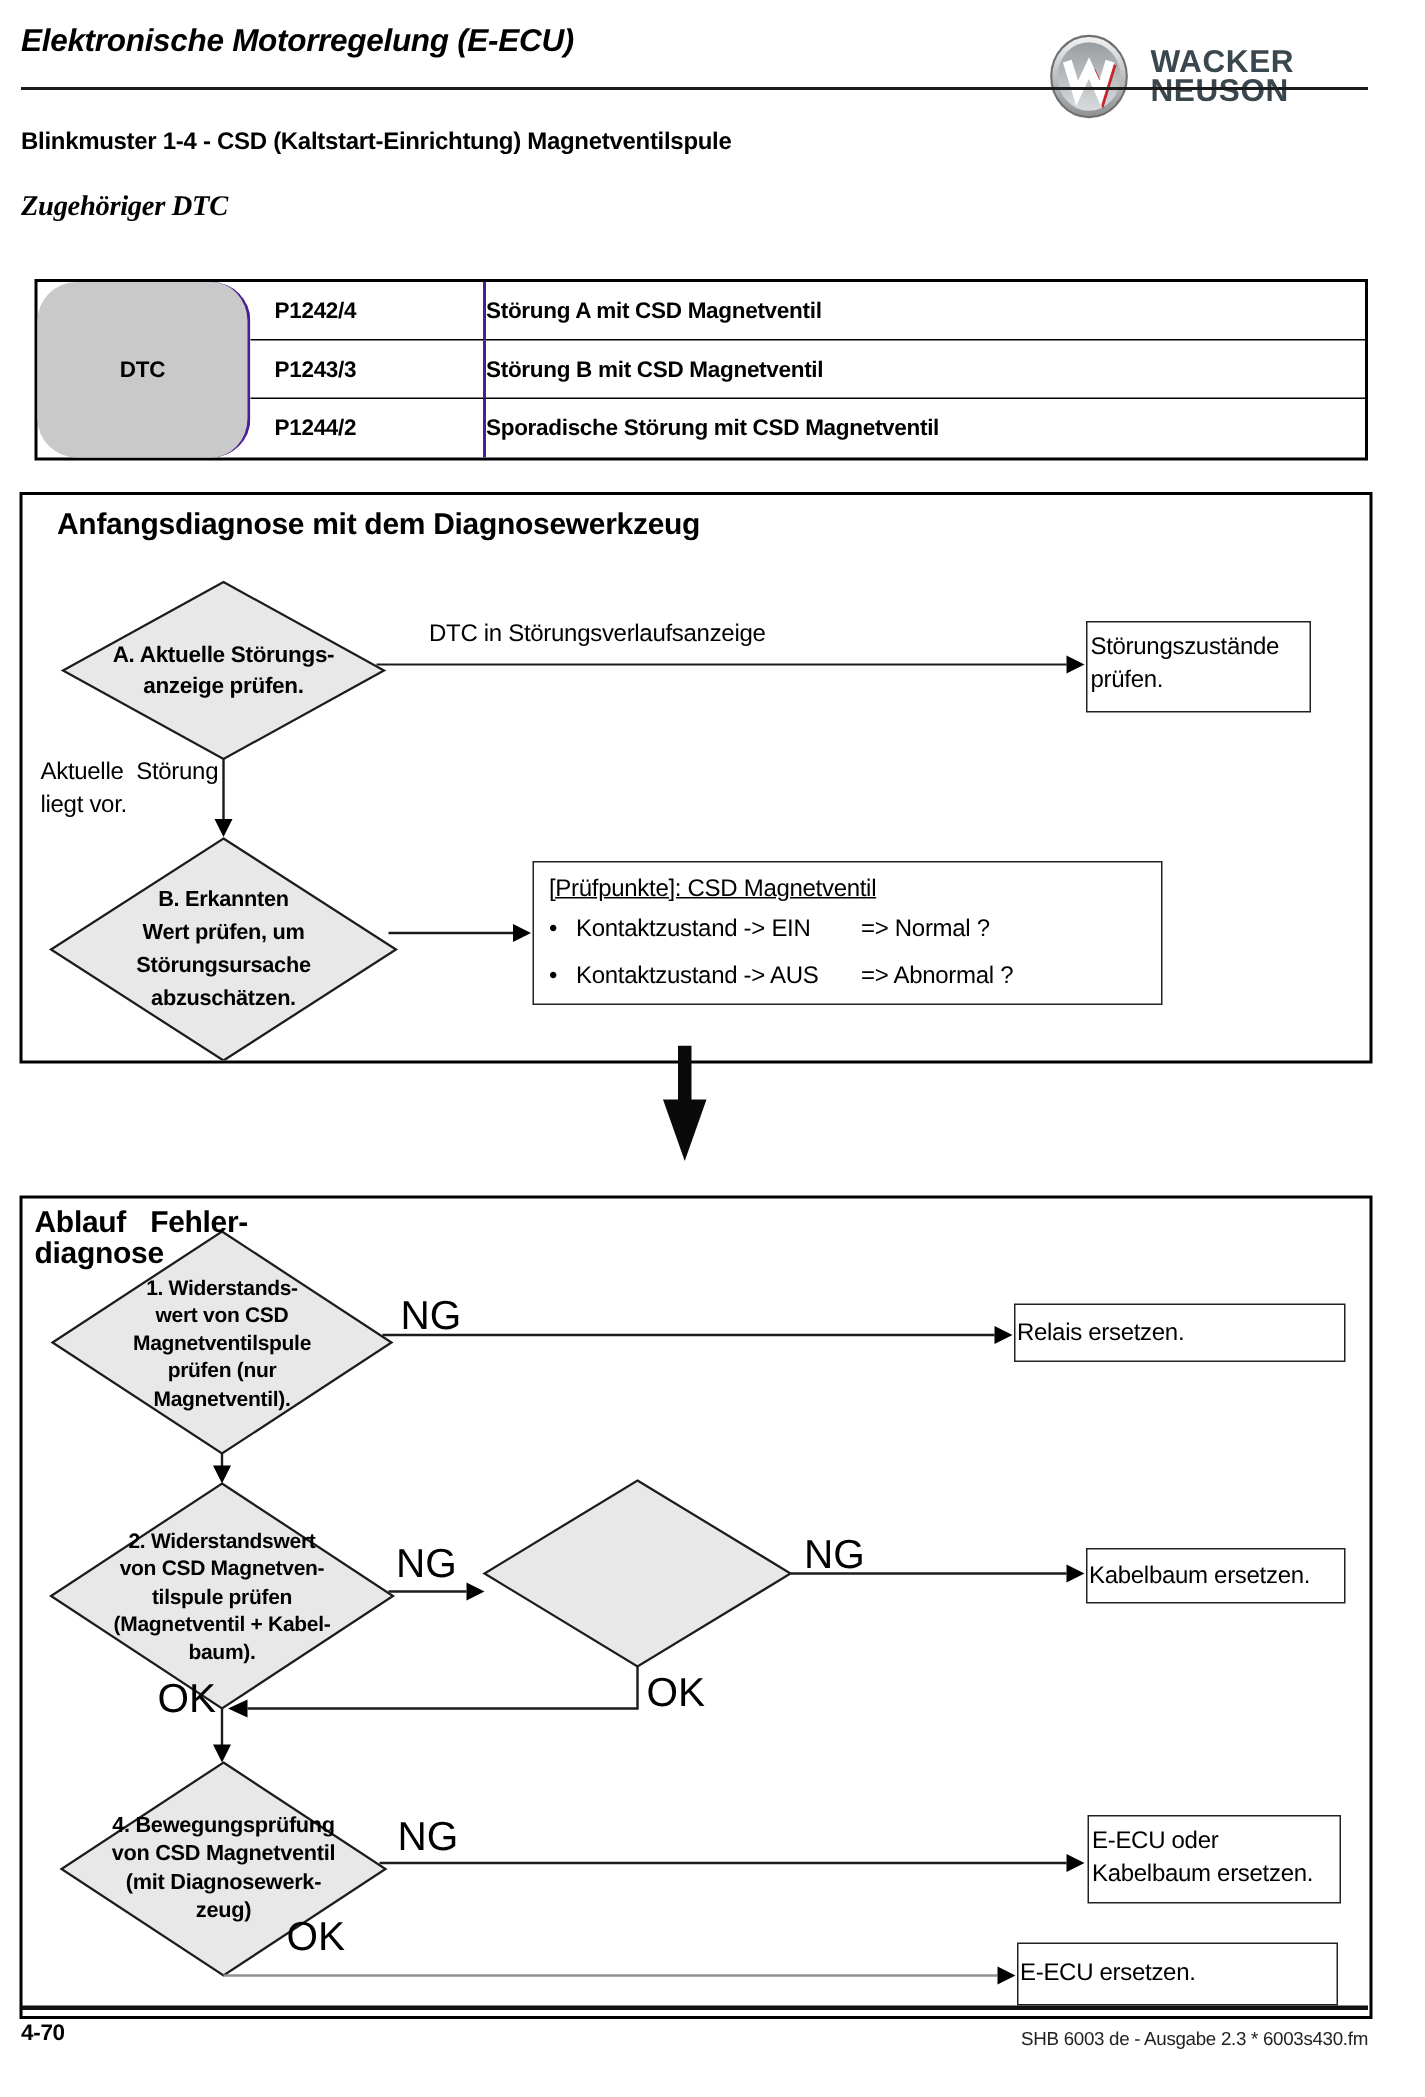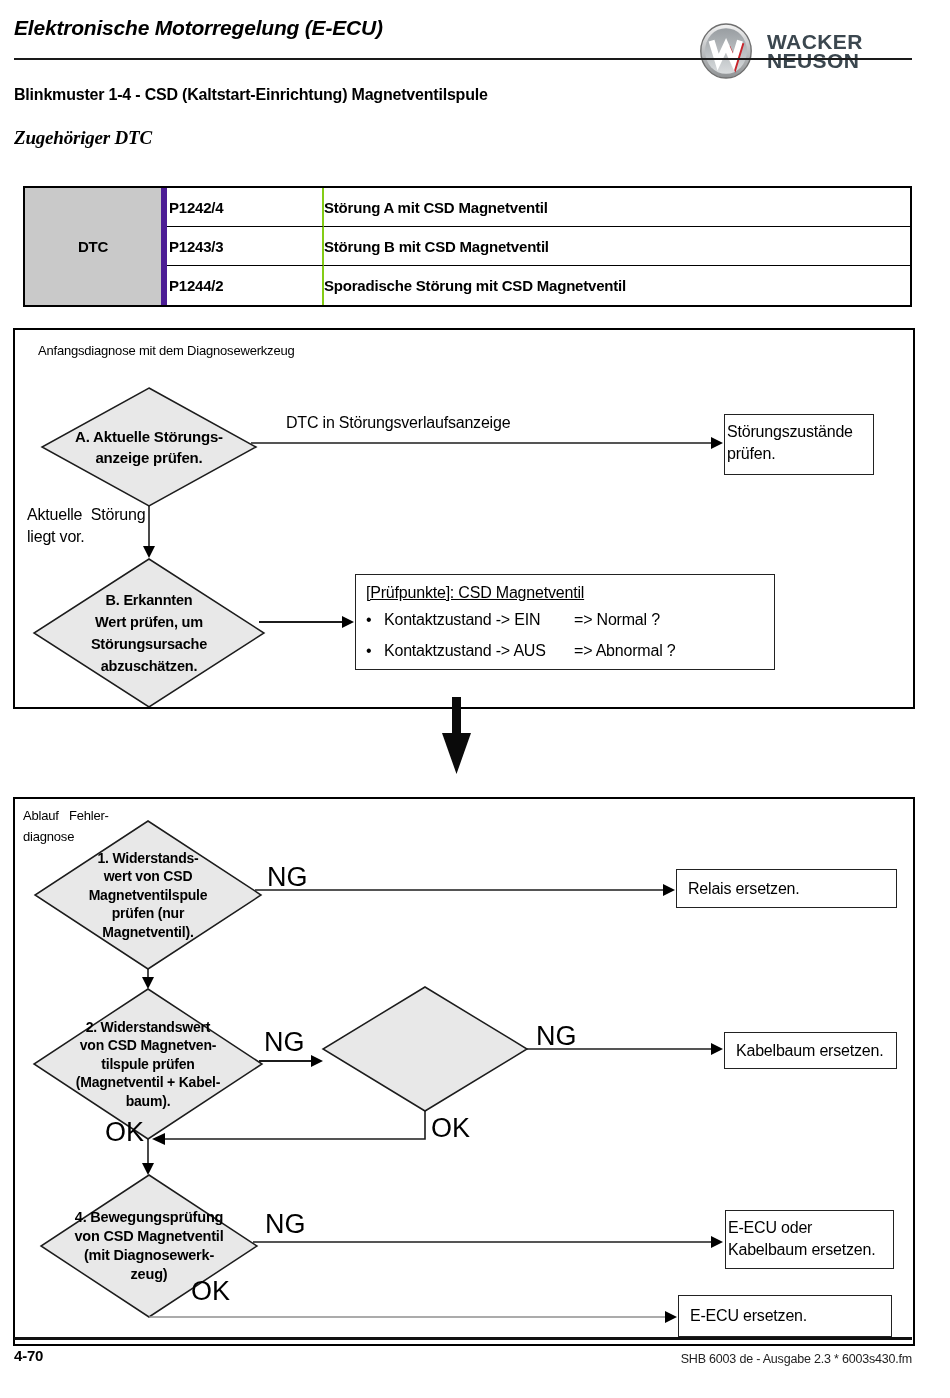--- a/index.html
+++ b/index.html
@@ -14,36 +14,36 @@
   .logo-word{display:flex;flex-direction:column;font-weight:bold;font-size:21px;line-height:19px;
              color:#3b474f;letter-spacing:0.4px;}
   .header-rule{left:14px;top:58px;width:898px;height:2px;background:#1a1a1a;}
   .subtitle{left:14px;top:86px;font-size:16px;font-weight:bold;margin:0;}
   .section-title{left:14px;top:127px;font-size:19px;font-weight:bold;font-style:italic;margin:0;font-family:Liberation Serif, serif;}
 
   
   .dtc-table{left:23px;top:186px;width:889px;height:121px;border:2px solid #000;
              display:grid;grid-template-columns:142px 157px 1fr;grid-template-rows:1fr 1fr 1fr;
              box-sizing:border-box;font-size:15px;font-weight:bold;}
-  .dtc-head{grid-row:1/4;grid-column:1;background:#c9c9c9;border-right:6px solid #4c1d95;
-            display:flex;align-items:center;justify-content:center;}
-  .dtc-code{border-right:2px solid #84cc16;display:flex;align-items:center;padding-left:2px;}
+  .dtc-head{grid-row:1/4;grid-column:1;background:#c9c9c9;border-right:2px solid #4c1d95;
+            display:flex;align-items:center;justify-content:center;border-radius:26px;}
+  .dtc-code{border-right:2px solid #4c1d95;display:flex;align-items:center;padding-left:16px;}
   .dtc-desc{display:flex;align-items:center;}
   .rb{border-bottom:1.5px solid #000;}
 
   
   .panel{border:2px solid #000;box-sizing:border-box;background:#fff;}
   .panel1{left:13px;top:328px;width:902px;height:381px;}
   .panel2{left:13px;top:797px;width:902px;height:549px;}
   .flow-svg{position:absolute;left:0;top:0;}
-  .panel-heading{font-size:13px;font-weight:normal;line-height:21px;}
+  .panel-heading{font-size:20px;font-weight:bold;line-height:21px;}
   .diamond-label{display:flex;align-items:center;justify-content:center;text-align:center;
                  font-weight:bold;}
   .flow-box{border:1.5px solid #222;box-sizing:border-box;font-size:16px;background:#fff;}
-  .flow-box.single{display:flex;align-items:center;padding-left:11px;}
+  .flow-box.single{display:flex;align-items:center;padding-left:1px;}
   .flow-box.multi{padding:6px 2px;line-height:22px;}
   .edge-label{font-size:27px;letter-spacing:0;}
   .small-note{font-size:16px;line-height:22px;}
 
   
   .chk-box{left:340px;top:244px;width:420px;height:96px;border:1.5px solid #222;
            box-sizing:border-box;padding:8px 10px;font-size:16px;}
   .chk-title{text-decoration:underline;line-height:20px;}
   .chk-row{display:flex;line-height:20px;}
   .chk-row1{margin-top:7px;}

